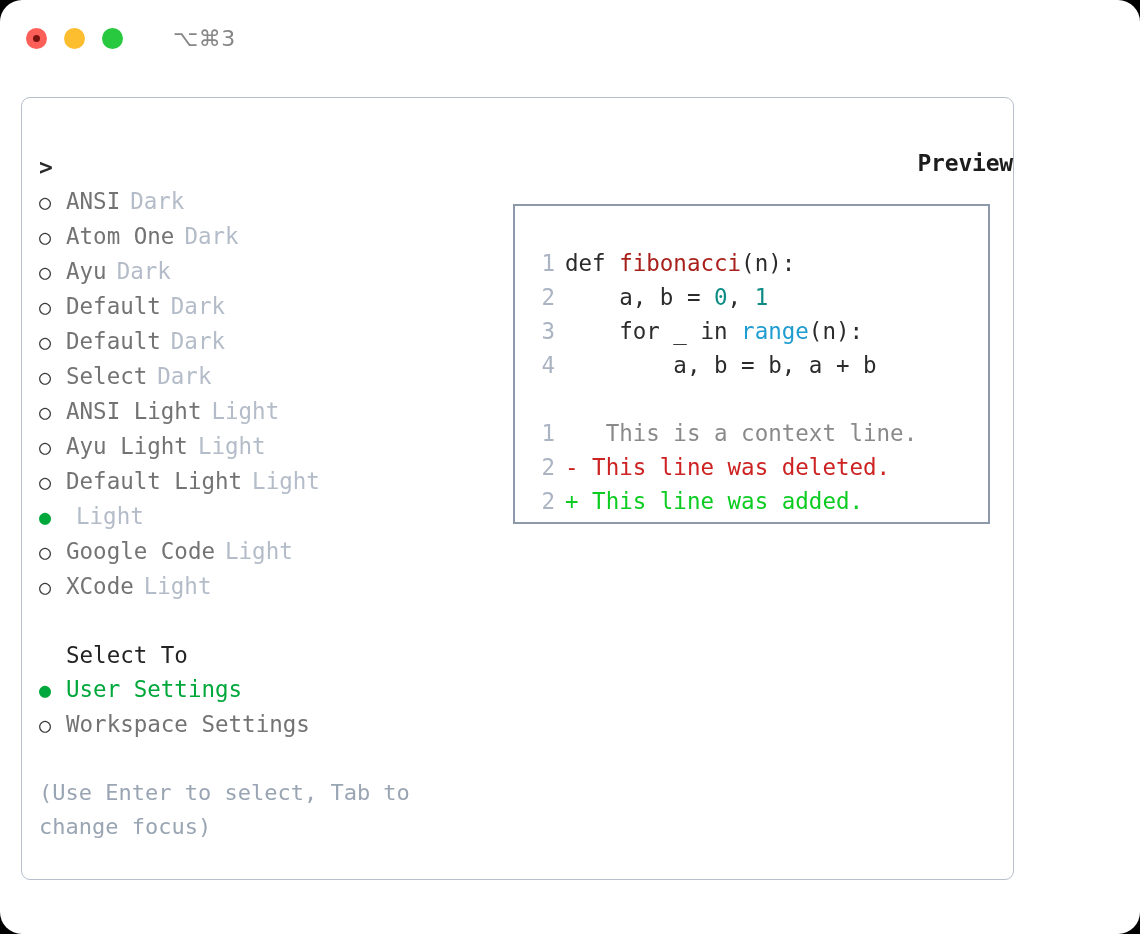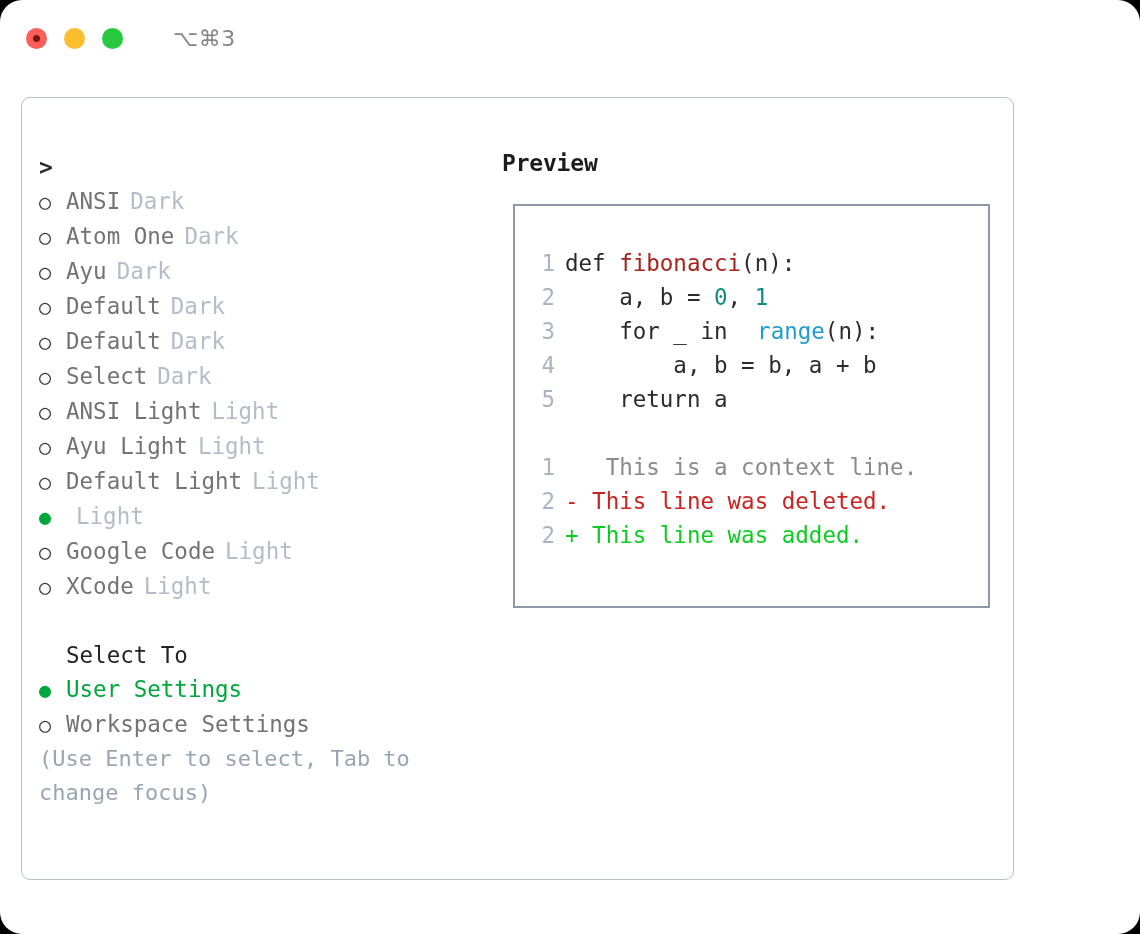--- a/index.html
+++ b/index.html
@@ -113,64 +113,66 @@
 
   .section-gap { height: 34px; }
   .section-head {
     font-size: 22.5px;
     line-height: 34px;
     color: #232323;
     padding-left: 27px;
   }
 
   .hint {
+    margin-top: 34px;
     font-size: 22px;
     line-height: 34px;
     color: #9aa5b4;
     width: 400px;
   }
 
   
   .right-col {
     flex: 1;
     padding: 52px 0 0 0;
     position: relative;
   }
   .preview-title {
     font-size: 23px;
     font-weight: bold;
     color: #1c1c1c;
     letter-spacing: -0.2px;
+    text-align: right;
   }
   .preview-box {
     position: absolute;
     left: 11px;
     top: 106px;
     width: 477px;
-    height: 404px;
+    height: 320px;
     border: 2px solid #8d99ab;
     background: #ffffff;
     padding: 40px 0 0 14px;
   }
   .code-line {
     font-size: 22.5px;
     line-height: 34px;
     white-space: pre;
     color: #2b2b2b;
   }
   .ln {
     display: inline-block;
     width: 26px;
     text-align: right;
     color: #aab4c2;
     margin-right: 10px;
   }
   .tok-fn   { color: #a8201a; }
   .tok-num  { color: #0b8b84; }
-  .tok-call { color: #1f9cd0; margin-left: 16px; }
+  .tok-call { color: #1f9cd0; }
   .blank { height: 34px; }
   .diff-ctx { color: #8a8a8a; }
   .diff-del { color: #cc2222; }
   .diff-add { color: #0ccc22; }
 </style>
 </head>
 <body>
 
 <div class="window">
 
@@ -221,21 +223,20 @@
 
       <div class="right-col">
         <div class="preview-title">Preview</div>
 
         <div class="preview-box">
           <div id="code-block">
               <div class="code-line"><span class="ln">1</span><span>def </span><span class="tok-fn">fibonacci</span><span>(n):</span></div>
               <div class="code-line"><span class="ln">2</span><span>    a, b = </span><span class="tok-num">0</span><span>, </span><span class="tok-num">1</span></div>
               <div class="code-line"><span class="ln">3</span><span>    for _ in </span><span class="tok-call">range</span><span>(n):</span></div>
               <div class="code-line"><span class="ln">4</span><span>        a, b = b, a + b</span></div>
-              <div class="code-line"><span class="ln">5</span><span>    return a</span></div>
             </div>
           <div class="blank"></div>
           <div id="diff-block">
               <div class="code-line"><span class="ln">1</span><span class="diff-ctx"> </span><span class="diff-ctx">  This is a context line.</span></div>
               <div class="code-line"><span class="ln">2</span><span class="diff-del">-</span><span class="diff-del"> This line was deleted.</span></div>
               <div class="code-line"><span class="ln">2</span><span class="diff-add">+</span><span class="diff-add"> This line was added.</span></div>
             </div>
         </div>
       </div>
 

